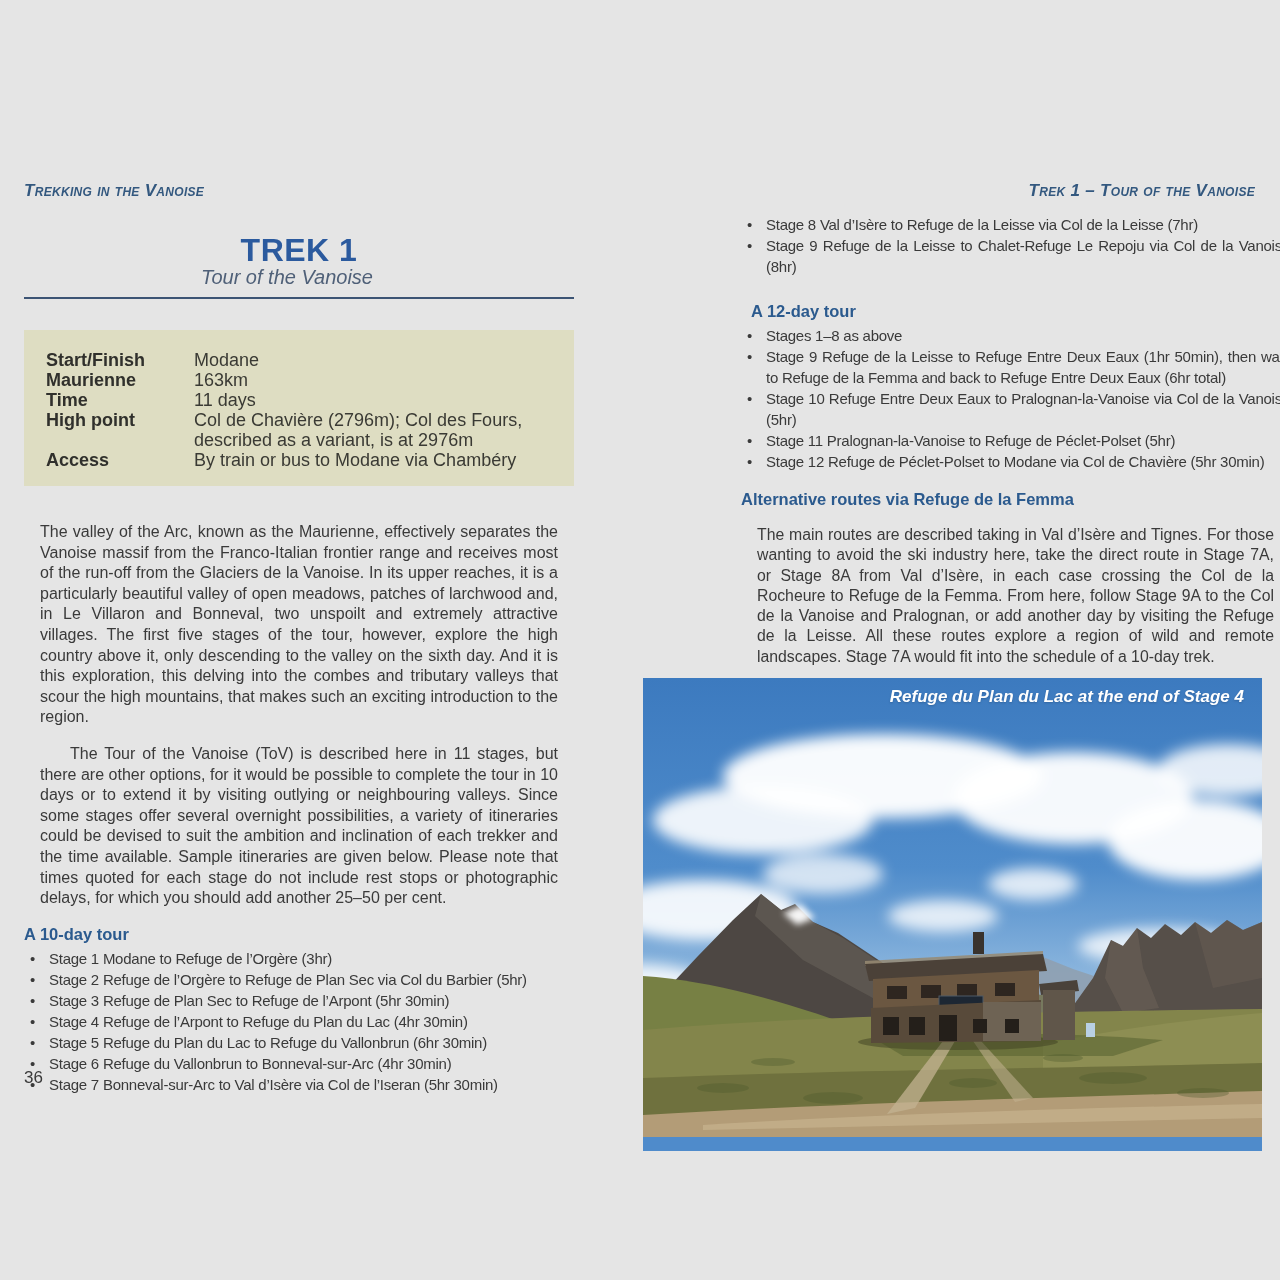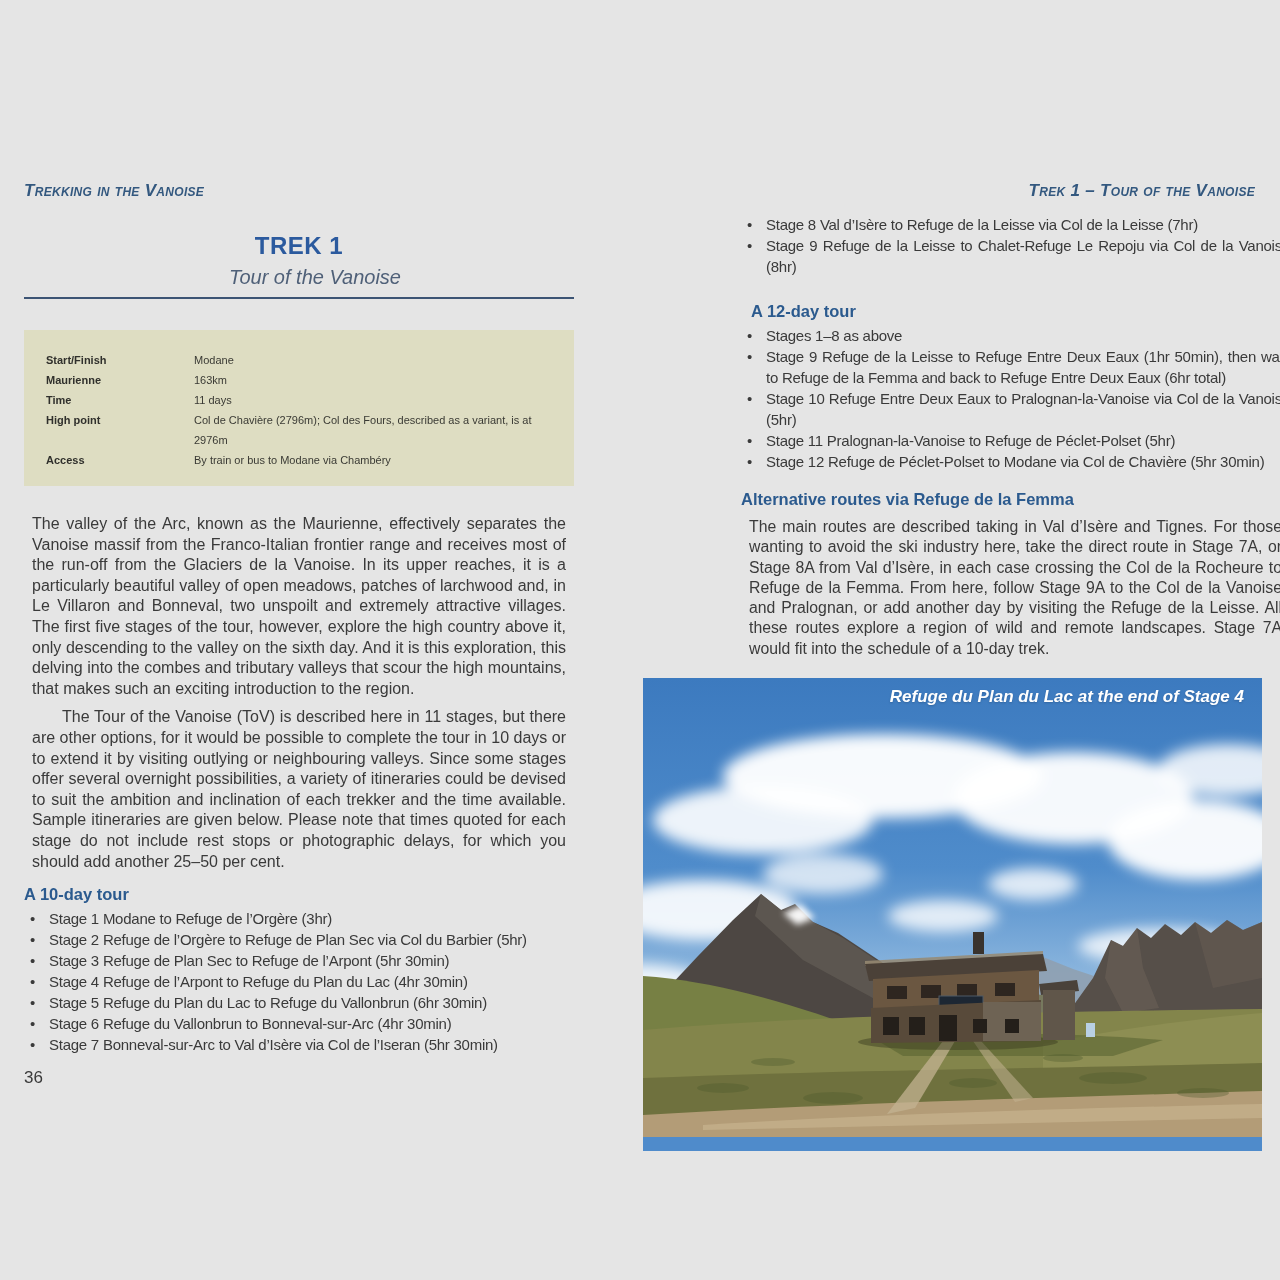--- a/index.html
+++ b/index.html
@@ -7,37 +7,37 @@
   .page{position:absolute;inset:0;background:#e5e5e5;}
 
   
   .running-head{position:absolute;top:181px;font-style:italic;font-weight:700;font-variant:small-caps;
     color:#33587f;font-size:17px;letter-spacing:.3px;}
   .rh-left{left:24px;}
   .rh-right{right:25px;text-align:right;font-style:italic;}
 
   
   .trek-title{position:absolute;top:232px;left:24px;width:550px;text-align:center;
-    color:#2b5a9e;font-weight:700;font-size:24px;letter-spacing:.5px;}
-  .trek-subtitle{position:absolute;top:266px;left:40px;width:550px;text-align:center;
+    color:#2b5a9e;font-weight:700;font-size:32px;letter-spacing:.5px;}
+  .trek-subtitle{position:absolute;top:266px;left:12px;width:550px;text-align:center;
     color:#4f6078;font-style:italic;font-size:20px;}
   .title-rule{position:absolute;top:297px;left:24px;width:550px;border-top:2px solid #3c5474;}
 
   
   .info-box{position:absolute;top:330px;left:24px;width:550px;min-height:150px;box-sizing:border-box;
     background:#deddc2;padding:20px 22px 16px 22px;}
-  .info-row{display:flex;font-size:11px;line-height:20px;}
+  .info-row{display:flex;font-size:18px;line-height:20px;}
   .info-label{width:148px;flex-shrink:0;font-weight:700;color:#30302c;}
   .info-value{flex:1;color:#3a3a34;}
 
   
   .col-left{position:absolute;left:24px;width:550px;}
   .col-right{position:absolute;left:741px;width:549px;}
 
-  p.body-text{margin:8px;font-size:16px;line-height:20.6px;text-align:justify;}
+  p.body-text{margin:16px;font-size:16px;line-height:20.6px;text-align:justify;}
   p.indented{text-indent:30px;}
 
   .list-heading{color:#2b5a8e;font-weight:700;font-size:16.5px;margin:0 0 4px 0;}
   ul.stage-list{list-style:none;margin:0;padding:0;}
   ul.stage-list li{position:relative;padding-left:25px;font-size:15px;letter-spacing:-0.25px;
     line-height:21px;text-align:justify;}
   ul.stage-list li::before{content:"\2022";position:absolute;left:6px;top:0;color:#3a3a3a;}
 
   .page-number{position:absolute;left:24px;top:1068px;font-size:17px;color:#3a3a3a;}
 

